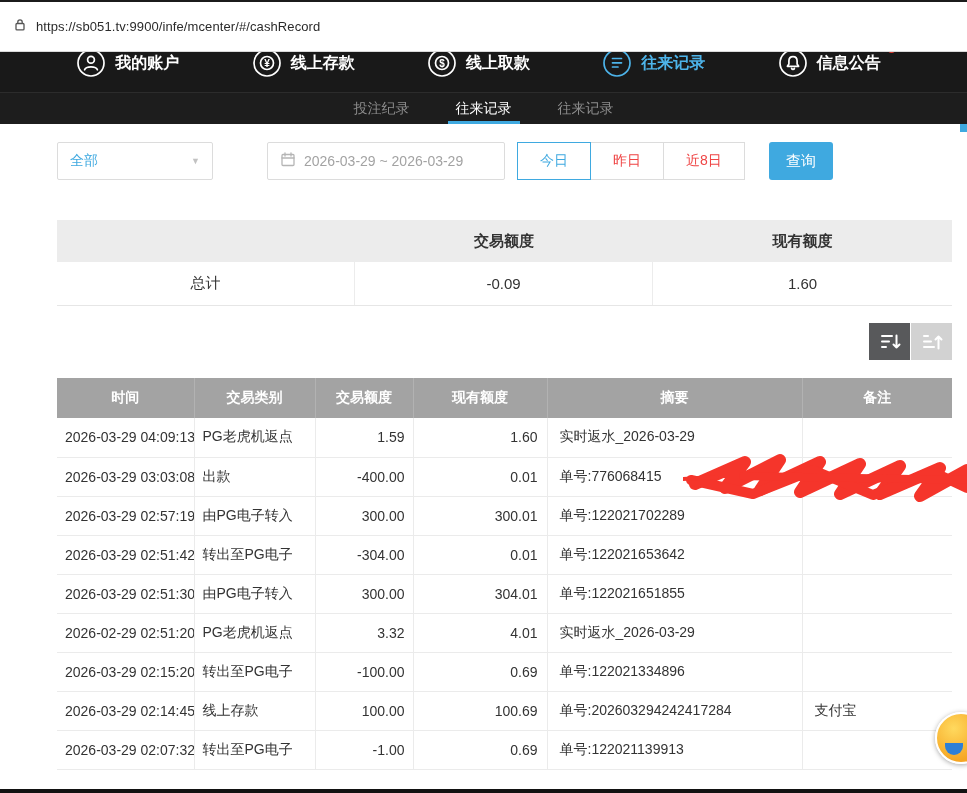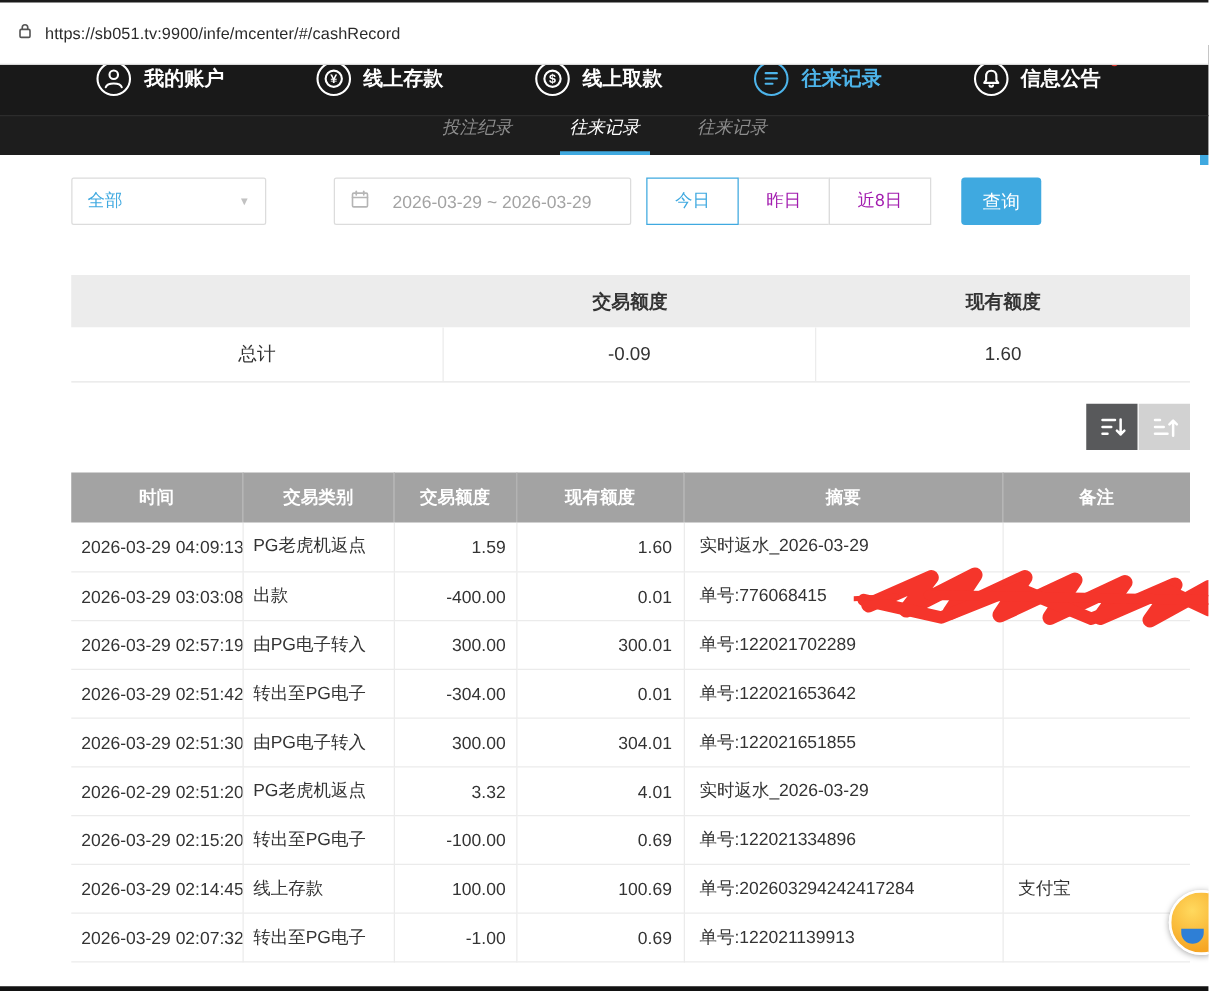--- a/index.html
+++ b/index.html
@@ -24,38 +24,38 @@
   .nav-item { position:relative; display:flex; align-items:center; gap:9px; color:#fff;
     font-size:16px; font-weight:bold; cursor:pointer; padding:4px 14px 4px 4px; }
   .nav-item.active { color:#4db4ea; }
   .nav-icon { display:flex; align-items:center; }
   .nav-icon svg { display:block; }
   .nav-badge { position:absolute; top:2px; right:0; width:7px; height:7px; border-radius:50%; background:#e8392f; }
 
   
   .subnav { position:absolute; top:92px; left:0; right:0; height:32px; background:#1d1d1d;
     border-top:1px solid #2c2c2c; display:flex; justify-content:center; gap:30px; }
-  .tab { position:relative; display:flex; align-items:flex-start; padding:0 8px;
-    font-size:14px; color:#8d8d8d; cursor:pointer;font-style:italic; }
+  .tab { position:relative; display:flex; align-items:center; padding:0 8px;
+    font-size:14px; color:#8d8d8d; cursor:pointer; }
   .tab.active { color:#ffffff; }
   .tab.active::after { content:""; position:absolute; left:0; right:0; bottom:0; height:3px; background:#3fa9e0; }
   .edge-accent { position:absolute; top:124px; right:0; width:7px; height:8px; background:#3fa9e0; }
 
   
   .filters { position:absolute; top:142px; left:57px; width:895px; height:38px; }
   .select { position:absolute; left:0; top:0; width:156px; height:38px; border:1px solid #dcdcdc;
     border-radius:2px; background:#fff; display:flex; align-items:center; padding:0 12px; cursor:pointer; }
   .select-value { font-size:14px; color:#3fa9e0; flex:1; }
   .caret { font-size:9px; color:#c2c2c2; }
   .date-input { position:absolute; left:210px; top:0; width:238px; height:38px; border:1px solid #dcdcdc;
-    border-radius:2px; background:#fff; display:flex; align-items:center; gap:18px; padding:0 12px; cursor:pointer; }
+    border-radius:2px; background:#fff; display:flex; align-items:center; gap:8px; padding:0 12px; cursor:pointer; }
   .date-text { font-size:14px; color:#a3a3a3; }
   .quick-group { position:absolute; left:460px; top:0; display:flex; }
   .quick { height:38px; padding:0 22px; background:#fff; border:1px solid #dcdcdc; margin-left:-1px;
-    font-size:14px; color:#a21caf; cursor:pointer; font-family:inherit; }
+    font-size:14px; color:#ef4444; cursor:pointer; font-family:inherit; }
   .quick:first-child { margin-left:0; }
   .quick.active { border-color:#3fa9e0; color:#3fa9e0; position:relative; z-index:1; }
   .search-btn { position:absolute; left:712px; top:0; width:64px; height:38px; background:#3fa9e0;
     border:none; border-radius:3px; color:#fff; font-size:15px; cursor:pointer; font-family:inherit; }
 
   
   .summary { position:absolute; top:220px; left:57px; width:895px; }
   .summary-header { display:flex; height:42px; background:#ececec; }
   .summary-row { display:flex; height:44px; background:#fff; border-bottom:1px solid #e6e6e6; }
   .sum-cell { display:flex; align-items:center; justify-content:center; font-size:15px; color:#333; }

